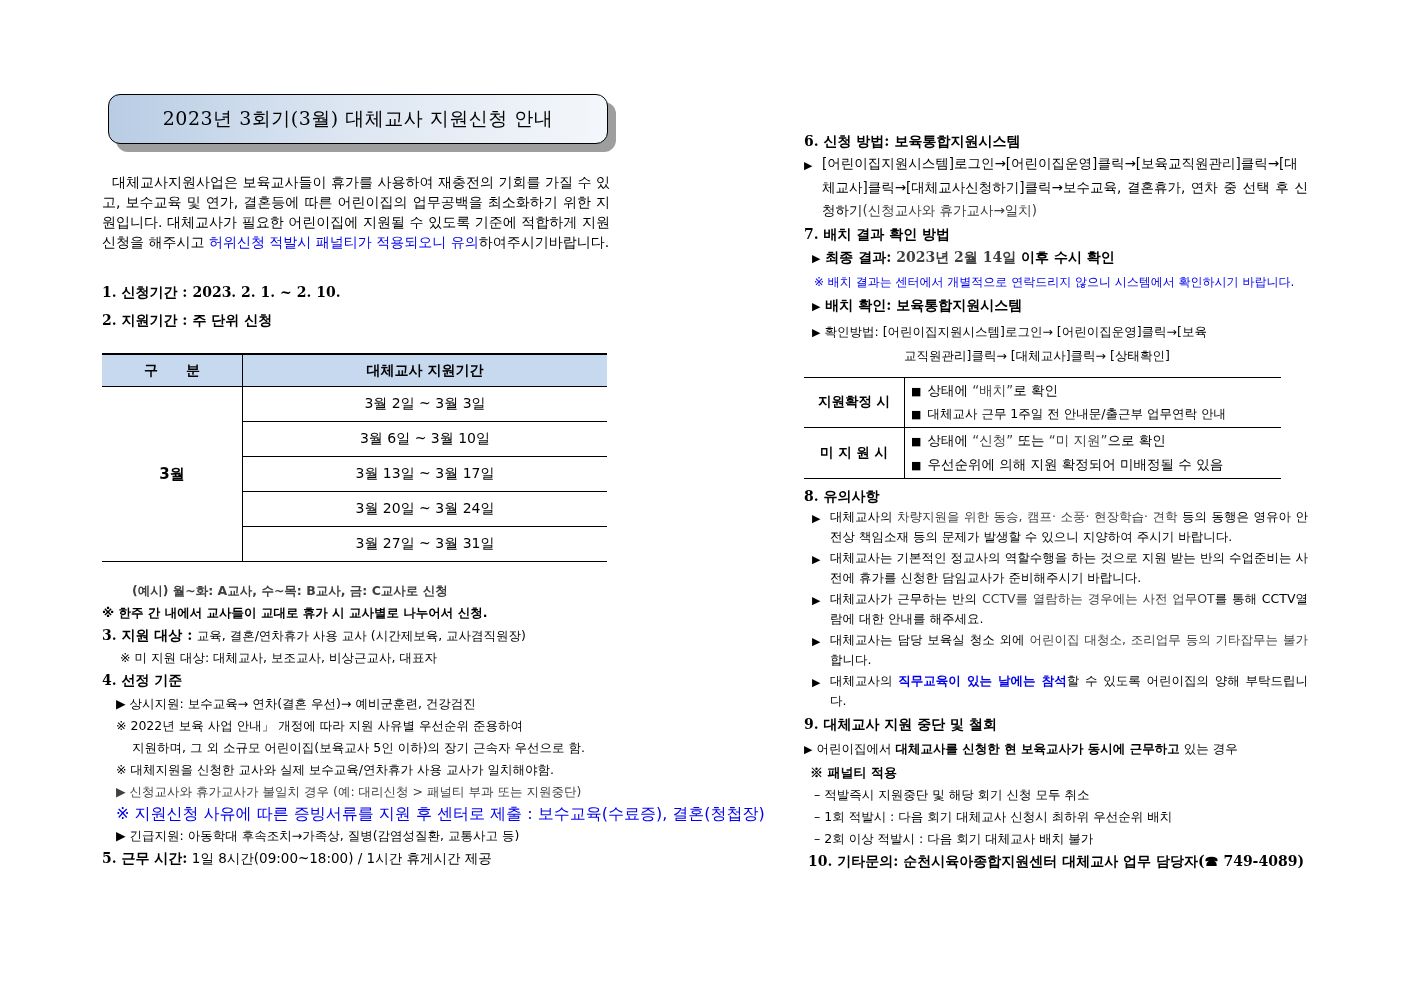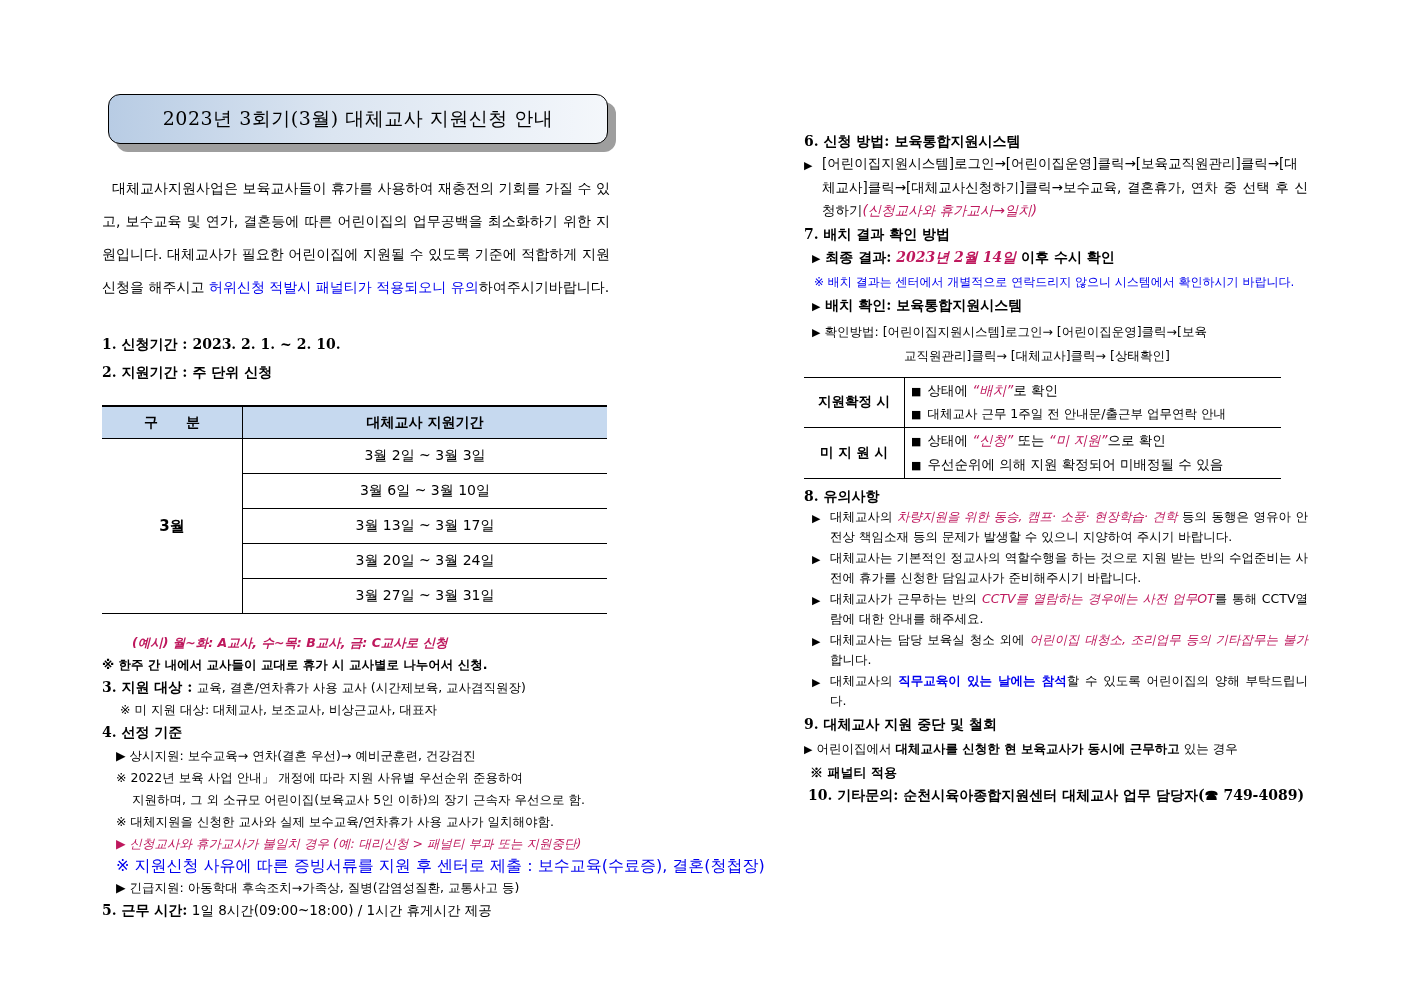--- a/index.html
+++ b/index.html
@@ -9,24 +9,24 @@
   .left { left: 102px; top: 94px; width: 508px; }
   .right { left: 804px; top: 130px; width: 504px; }
 
   .title-wrap { position: relative; width: 500px; height: 50px; margin-left: 6px; }
   .title-shadow { position: absolute; left: 8px; top: 8px; width: 500px; height: 50px; background: #9e9e9e; border-radius: 12px; }
   .title-box { position: absolute; left: 0; top: 0; width: 498px; height: 48px; border: 1.5px solid #000; border-radius: 12px;
                background: linear-gradient(90deg, #b8cce4 0%, #dbe5f1 45%, #f4f7fb 100%);
                display: flex; align-items: center; justify-content: center;
                font-family: "DejaVu Serif", "Liberation Serif", serif; font-size: 19px; letter-spacing: 0.5px; }
 
-  .intro { margin-top: 28px; line-height: 33px; text-align: justify; font-size: 14px; }
+  .intro { margin-top: 28px; line-height: 20px; text-align: justify; font-size: 14px; }
   .intro .indent { padding-left: 10px; }
   .blue { color: #0000ee; }
-  .red { color: #be185d; font-style: italic; }
+  .red { color: #404040; }
   .bold { font-weight: bold; }
 
   .sec { font-family: "DejaVu Serif", "Liberation Serif", serif; font-weight: bold; font-size: 14px; }
   .line { line-height: 22px; white-space: nowrap; }
   .small { font-size: 12.5px; }
 
   table.sched { border-collapse: collapse; width: 505px; margin-top: 19px; font-size: 14px; }
   table.sched th { background: #c6d9ef; height: 29px; font-weight: bold; border-top: 2px solid #000; border-bottom: 1.5px solid #000; }
   table.sched td { height: 32px; text-align: center; border-bottom: 1px solid #000; }
   table.sched th.c1, table.sched td.c1 { width: 138px; border-right: 1.5px solid #000; }
@@ -178,14 +178,19 @@
         <span><span>대체교사의 </span><span class="blue bold">직무교육이 있는 날에는 참석</span><span>할 수 있도록 어린이집의 양해 부탁드립니다.</span></span>
       </div>
   </div>
 
   <div class="line sec" style="line-height:25px">9. 대체교사 지원 중단 및 철회</div>
   <div class="line small" style="line-height:24px">
     <span style="font-size:11px">▶</span>
     <span>어린이집에서 </span><span class="bold">대체교사를 신청한 현 보육교사가 동시에 근무하고</span><span> 있는 경우</span>
   </div>
   <div class="line sec" style="font-size:13px; padding-left:6px">※ 패널티 적용</div>
+  <div class="small" style="padding-left:10px; line-height:21.5px">
+    <div class="line">– 적발즉시 지원중단 및 해당 회기 신청 모두 취소</div>
+    <div class="line">– 1회 적발시 : 다음 회기 대체교사 신청시 최하위 우선순위 배치</div>
+    <div class="line">– 2회 이상 적발시 : 다음 회기 대체교사 배치 불가</div>
+  </div>
   <div class="line sec" style="padding-left:4px">10. 기타문의: 순천시육아종합지원센터 대체교사 업무 담당자(☎ 749-4089)</div>
 </div>
 
 </body></html>

